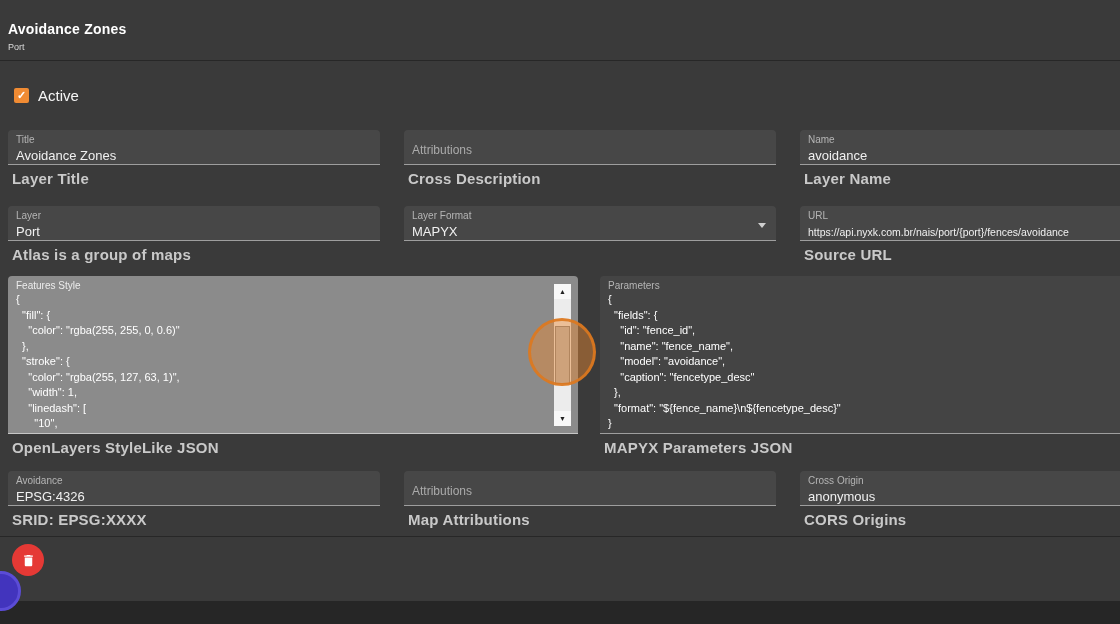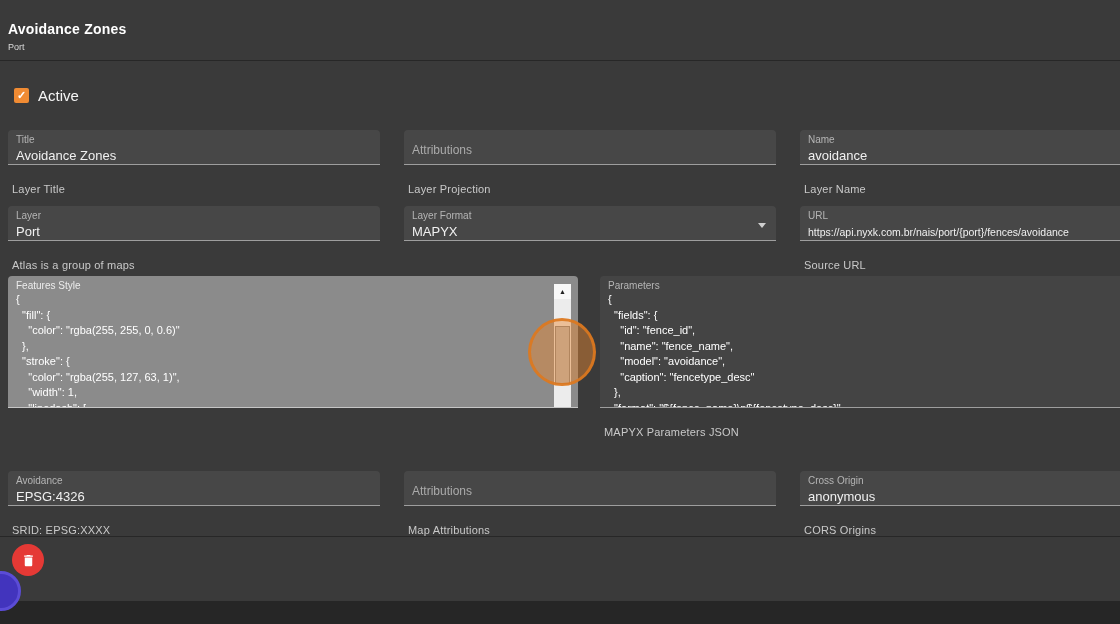--- a/index.html
+++ b/index.html
@@ -37,33 +37,33 @@
     background:rgba(255,255,255,.07);
     border-bottom:1px solid #9e9e9e;
     border-radius:4px 4px 0 0;
     padding:4px 8px 0;
     cursor:text;
   }
   .field-label { font-size:10px; color:#b5b5b5; }
   .field-value { font-size:13px; color:#f0f0f0; margin-top:3px; white-space:nowrap; }
   .field.empty .field-label { font-size:12px; color:#ababab; padding-top:9px; }
   .field.url .field-value { font-size:10.5px; margin-top:5px; }
-  .field-hint { font-size:11px; font-weight:400; color:#c9c9c9; margin:18px 0 0 4px; letter-spacing:.2px; }
+  .field-hint { font-size:15px; font-weight:700; color:#c9c9c9; margin:5px 0 0 4px; letter-spacing:.2px; }
 
   .caret {
     position:absolute; right:10px; top:17px;
     width:0; height:0;
     border-left:4px solid transparent; border-right:4px solid transparent;
     border-top:5px solid #cfcfcf;
     cursor:pointer;
   }
 
   .tarea { width:570px; }
   .tbox {
-    position:relative; height:132px;
+    position:relative; height:158px;
     border-radius:4px 4px 0 0;
     padding:4px 8px 0;
     overflow:hidden; cursor:text;
   }
   .tbox.light { background:#8b8b8b; border-bottom:1px solid #c6c6c6; }
   .tbox.light .field-label { color:#ececec; }
   .tbox.dark { background:rgba(255,255,255,.055); border-bottom:1px solid #9e9e9e; }
   .json { font-size:11px; line-height:15.5px; color:#fff; white-space:pre; margin-top:1px; }
 
   .scrollbar {
@@ -128,21 +128,21 @@
       <div class="field-box">
         <div class="field-label">Title</div>
         <div class="field-value">Avoidance Zones</div>
       </div>
       <div class="field-hint">Layer Title</div>
     </div>
     <div class="field empty">
       <div class="field-box">
         <div class="field-label">Attributions</div>
       </div>
-      <div class="field-hint">Layer Projection</div>
+      <div class="field-hint">Cross Description</div>
     </div>
     <div class="field">
       <div class="field-box">
         <div class="field-label">Name</div>
         <div class="field-value">avoidance</div>
       </div>
       <div class="field-hint">Layer Name</div>
     </div>
   </div>
 
@@ -182,20 +182,21 @@
     "color": "rgba(255, 127, 63, 1)",
     "width": 1,
     "linedash": [
       "10",</div>
         <div class="scrollbar">
           <div class="sb-btn sb-up">▲</div>
           <div class="sb-thumb"></div>
           <div class="sb-btn sb-down">▼</div>
         </div>
       </div>
+      <div class="field-hint">OpenLayers StyleLike JSON</div>
     </div>
     <div class="tarea">
       <div class="tbox dark">
         <div class="field-label">Parameters</div>
         <div class="json">{
   "fields": {
     "id": "fence_id",
     "name": "fence_name",
     "model": "avoidance",
     "caption": "fencetype_desc"

